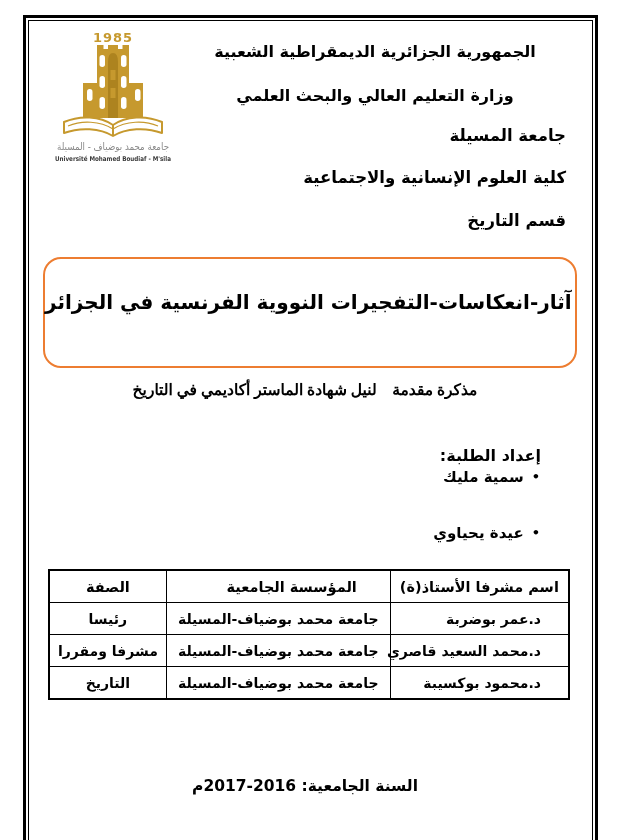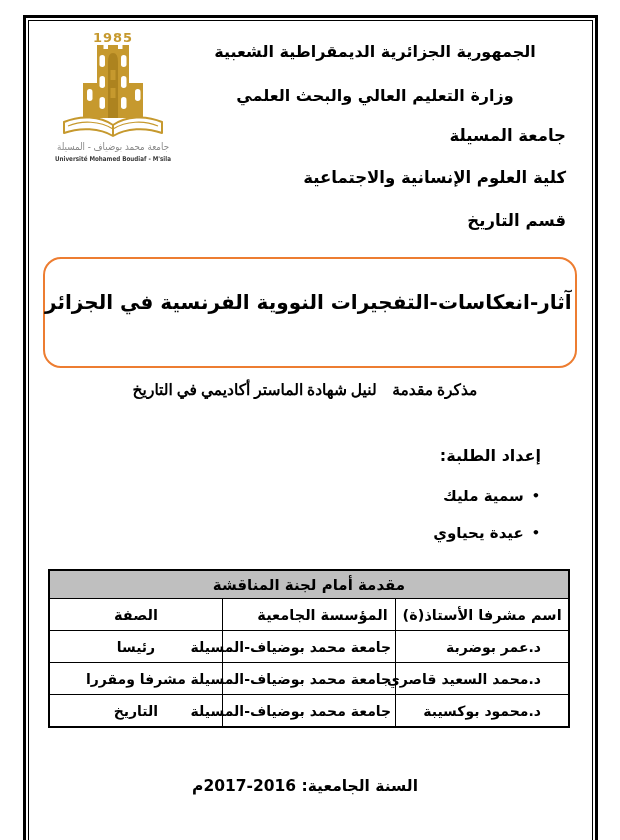--- a/index.html
+++ b/index.html
@@ -36,21 +36,21 @@
     display:flex;align-items:center;justify-content:flex-start;
     padding-bottom:22px;box-sizing:border-box;
   }
   .title-text{font-weight:bold;font-size:20px;direction:rtl;white-space:nowrap;}
   
   .thesis{position:absolute;left:35px;top:381px;width:540px;text-align:center;direction:rtl;font-family:Liberation Serif, serif;}
   .thesis-line1{font-weight:bold;font-size:15.5px;white-space:pre;}
   .thesis-line2{font-weight:bold;font-size:15.5px;margin-top:10px;white-space:nowrap;}
   .prepared{position:absolute;right:79px;top:446px;font-weight:bold;font-size:16px;direction:rtl;}
   .student{position:absolute;right:80px;font-weight:bold;font-size:15px;direction:rtl;white-space:nowrap;}
-  .student-1{top:487px;}
+  .student-1{top:468px;}
   .student-2{top:524px;}
   .student .bullet{display:inline-block;margin-left:8px;font-size:13px;vertical-align:1px;}
   
   .committee{position:absolute;left:48px;top:569px;width:522px;
     border-collapse:collapse;direction:rtl;table-layout:fixed;}
   .committee td{border:1px solid #000;font-weight:bold;font-size:14px;
     text-align:center;vertical-align:middle;padding:0 4px;white-space:nowrap;overflow:visible;}
   .committee{border:2px solid #000;}
   .committee .caption-cell{background:#BFBFBF;height:27px;font-size:15px;}
   .committee .head-row td{height:31px;font-size:14.5px;}
@@ -118,23 +118,20 @@
 
 <div class="student student-1">
   <span class="bullet">•</span><span>سمية مليك</span>
 </div>
 <div class="student student-2">
   <span class="bullet">•</span><span>عيدة يحياوي</span>
 </div>
 
 <table class="committee">
   <tbody>
-      <tr>
-    <td colspan="3" class="caption-cell">مقدمة أمام لجنة المناقشة</td>
-  </tr>
   <tr class="head-row">
     <td class="col-name">اسم مشرفا الأستاذ(ة)</td>
     <td class="col-inst">المؤسسة الجامعية</td>
     <td class="col-role">الصفة</td>
   </tr>
   <tr class="body-row">
     <td class="name-cell">د.عمر بوضربة</td>
     <td>جامعة محمد بوضياف-المسيلة</td>
     <td>رئيسا</td>
   </tr>

